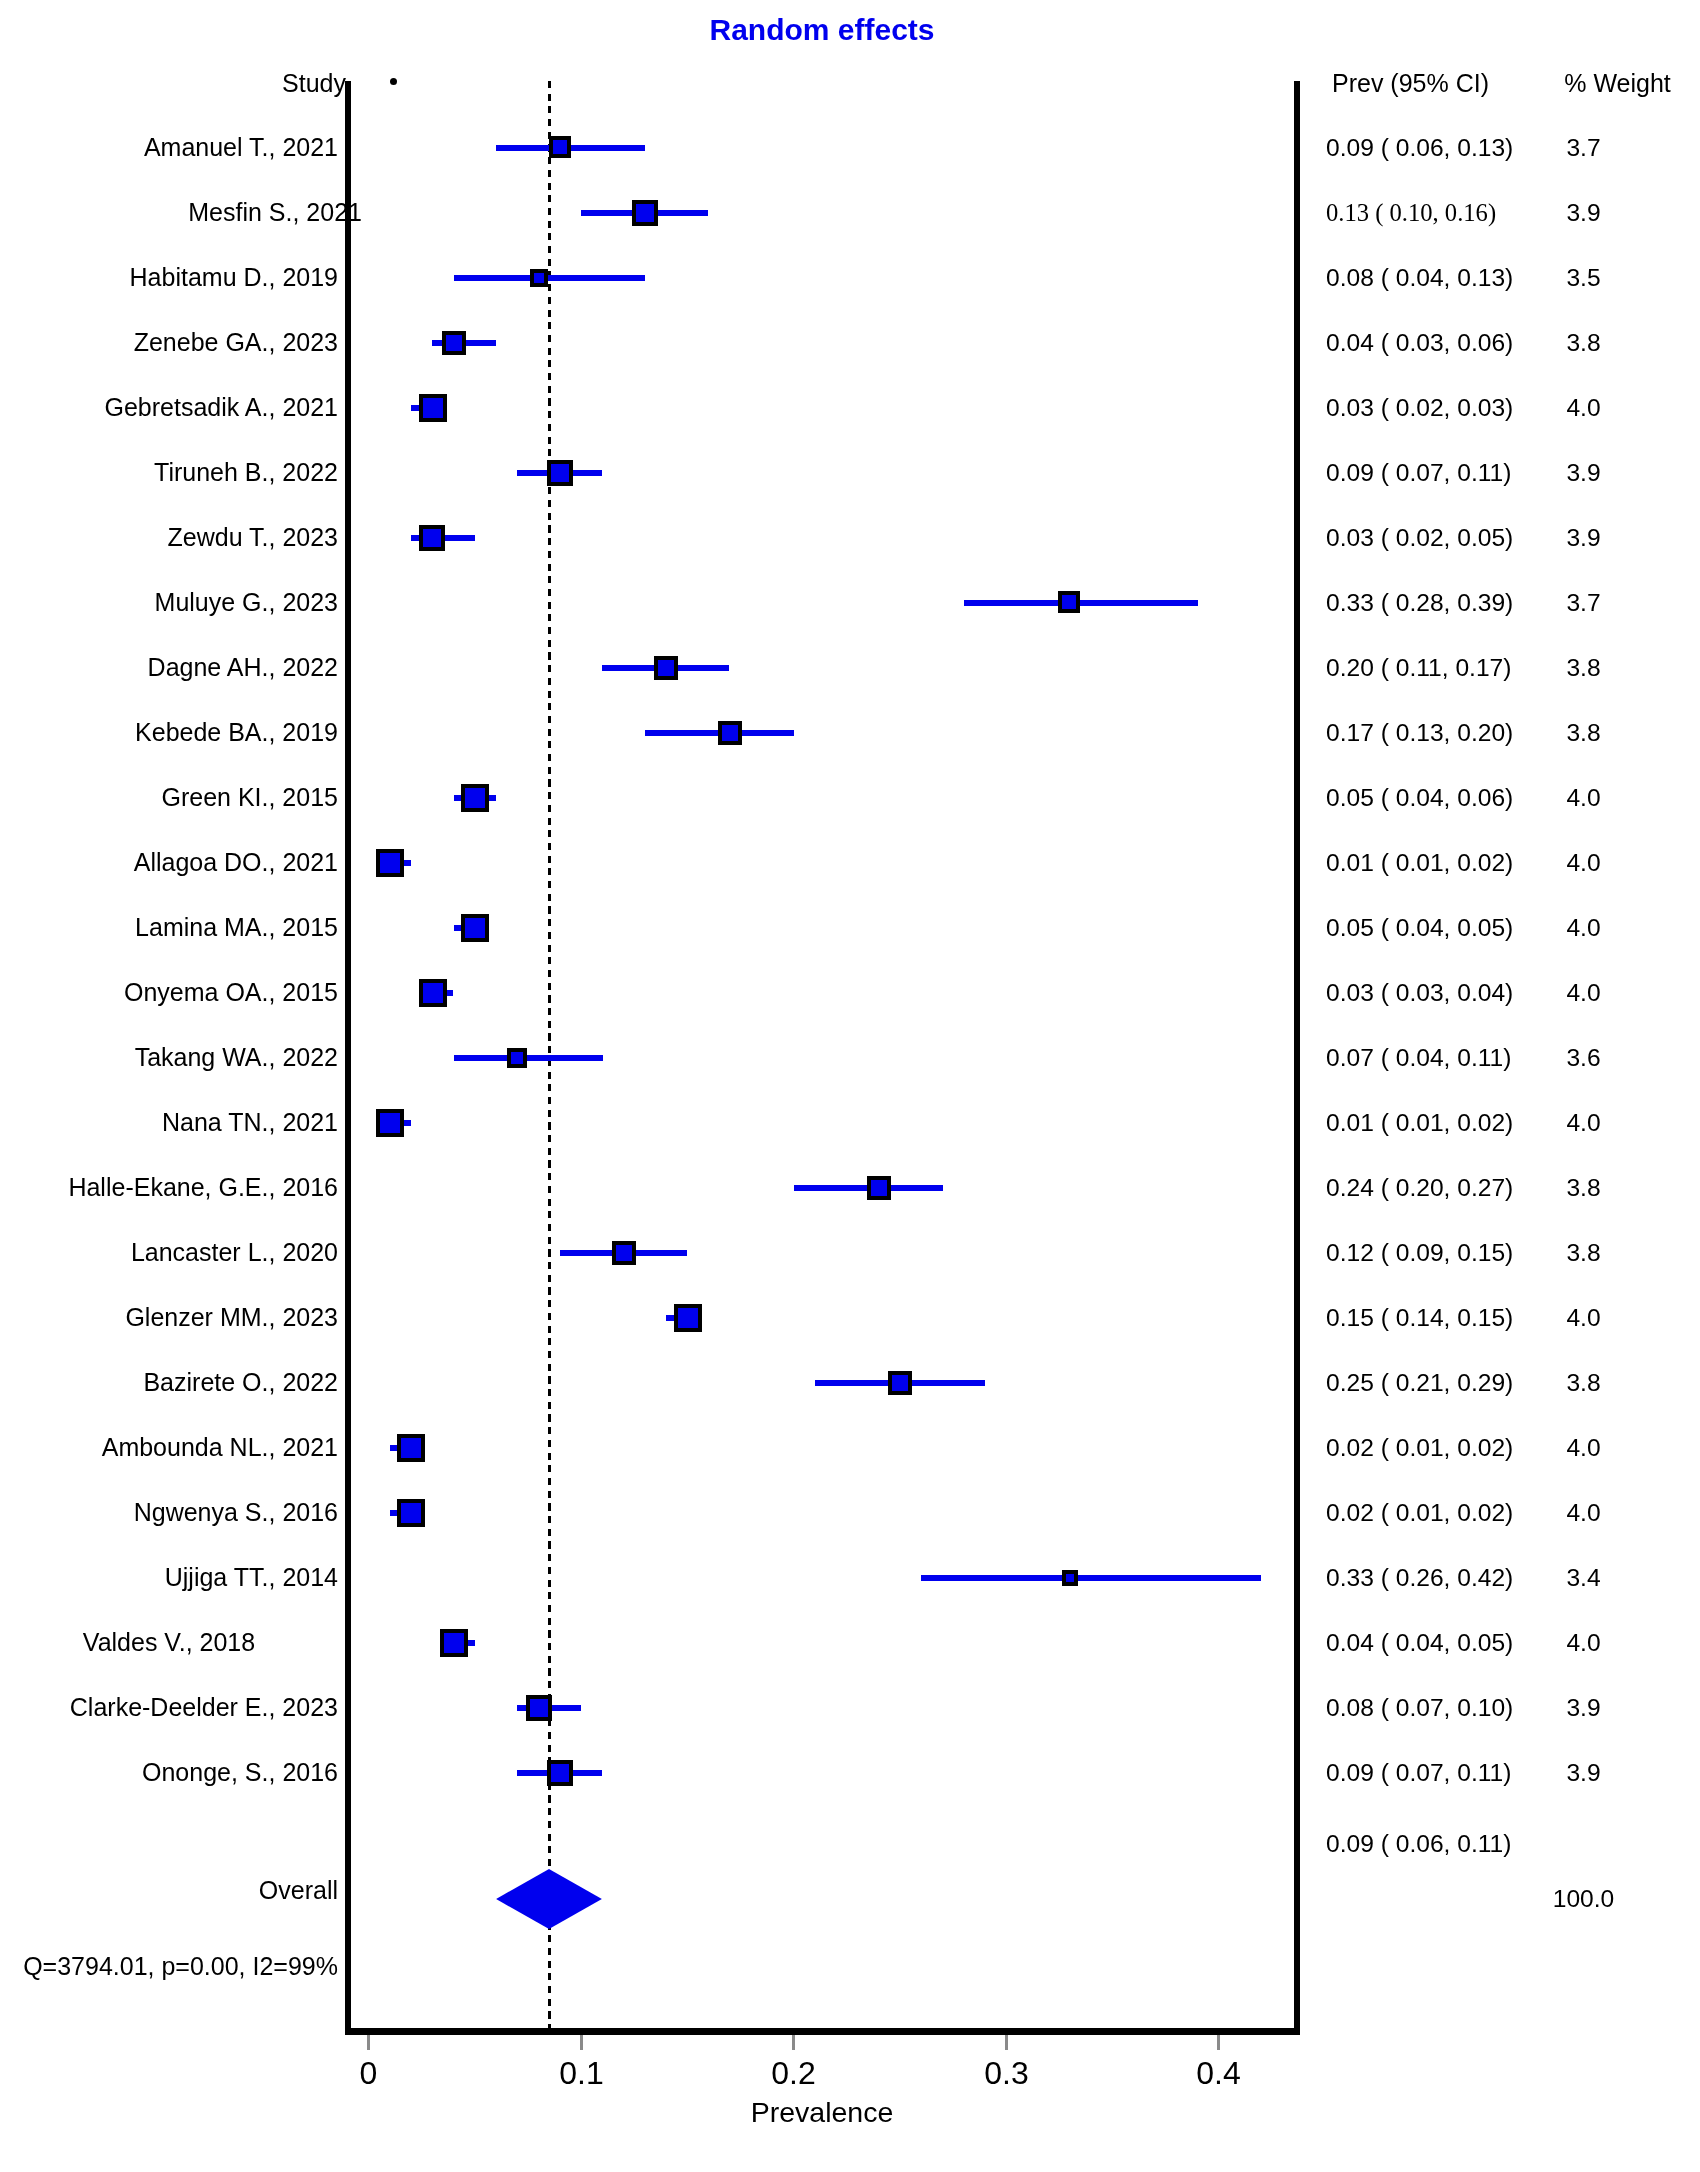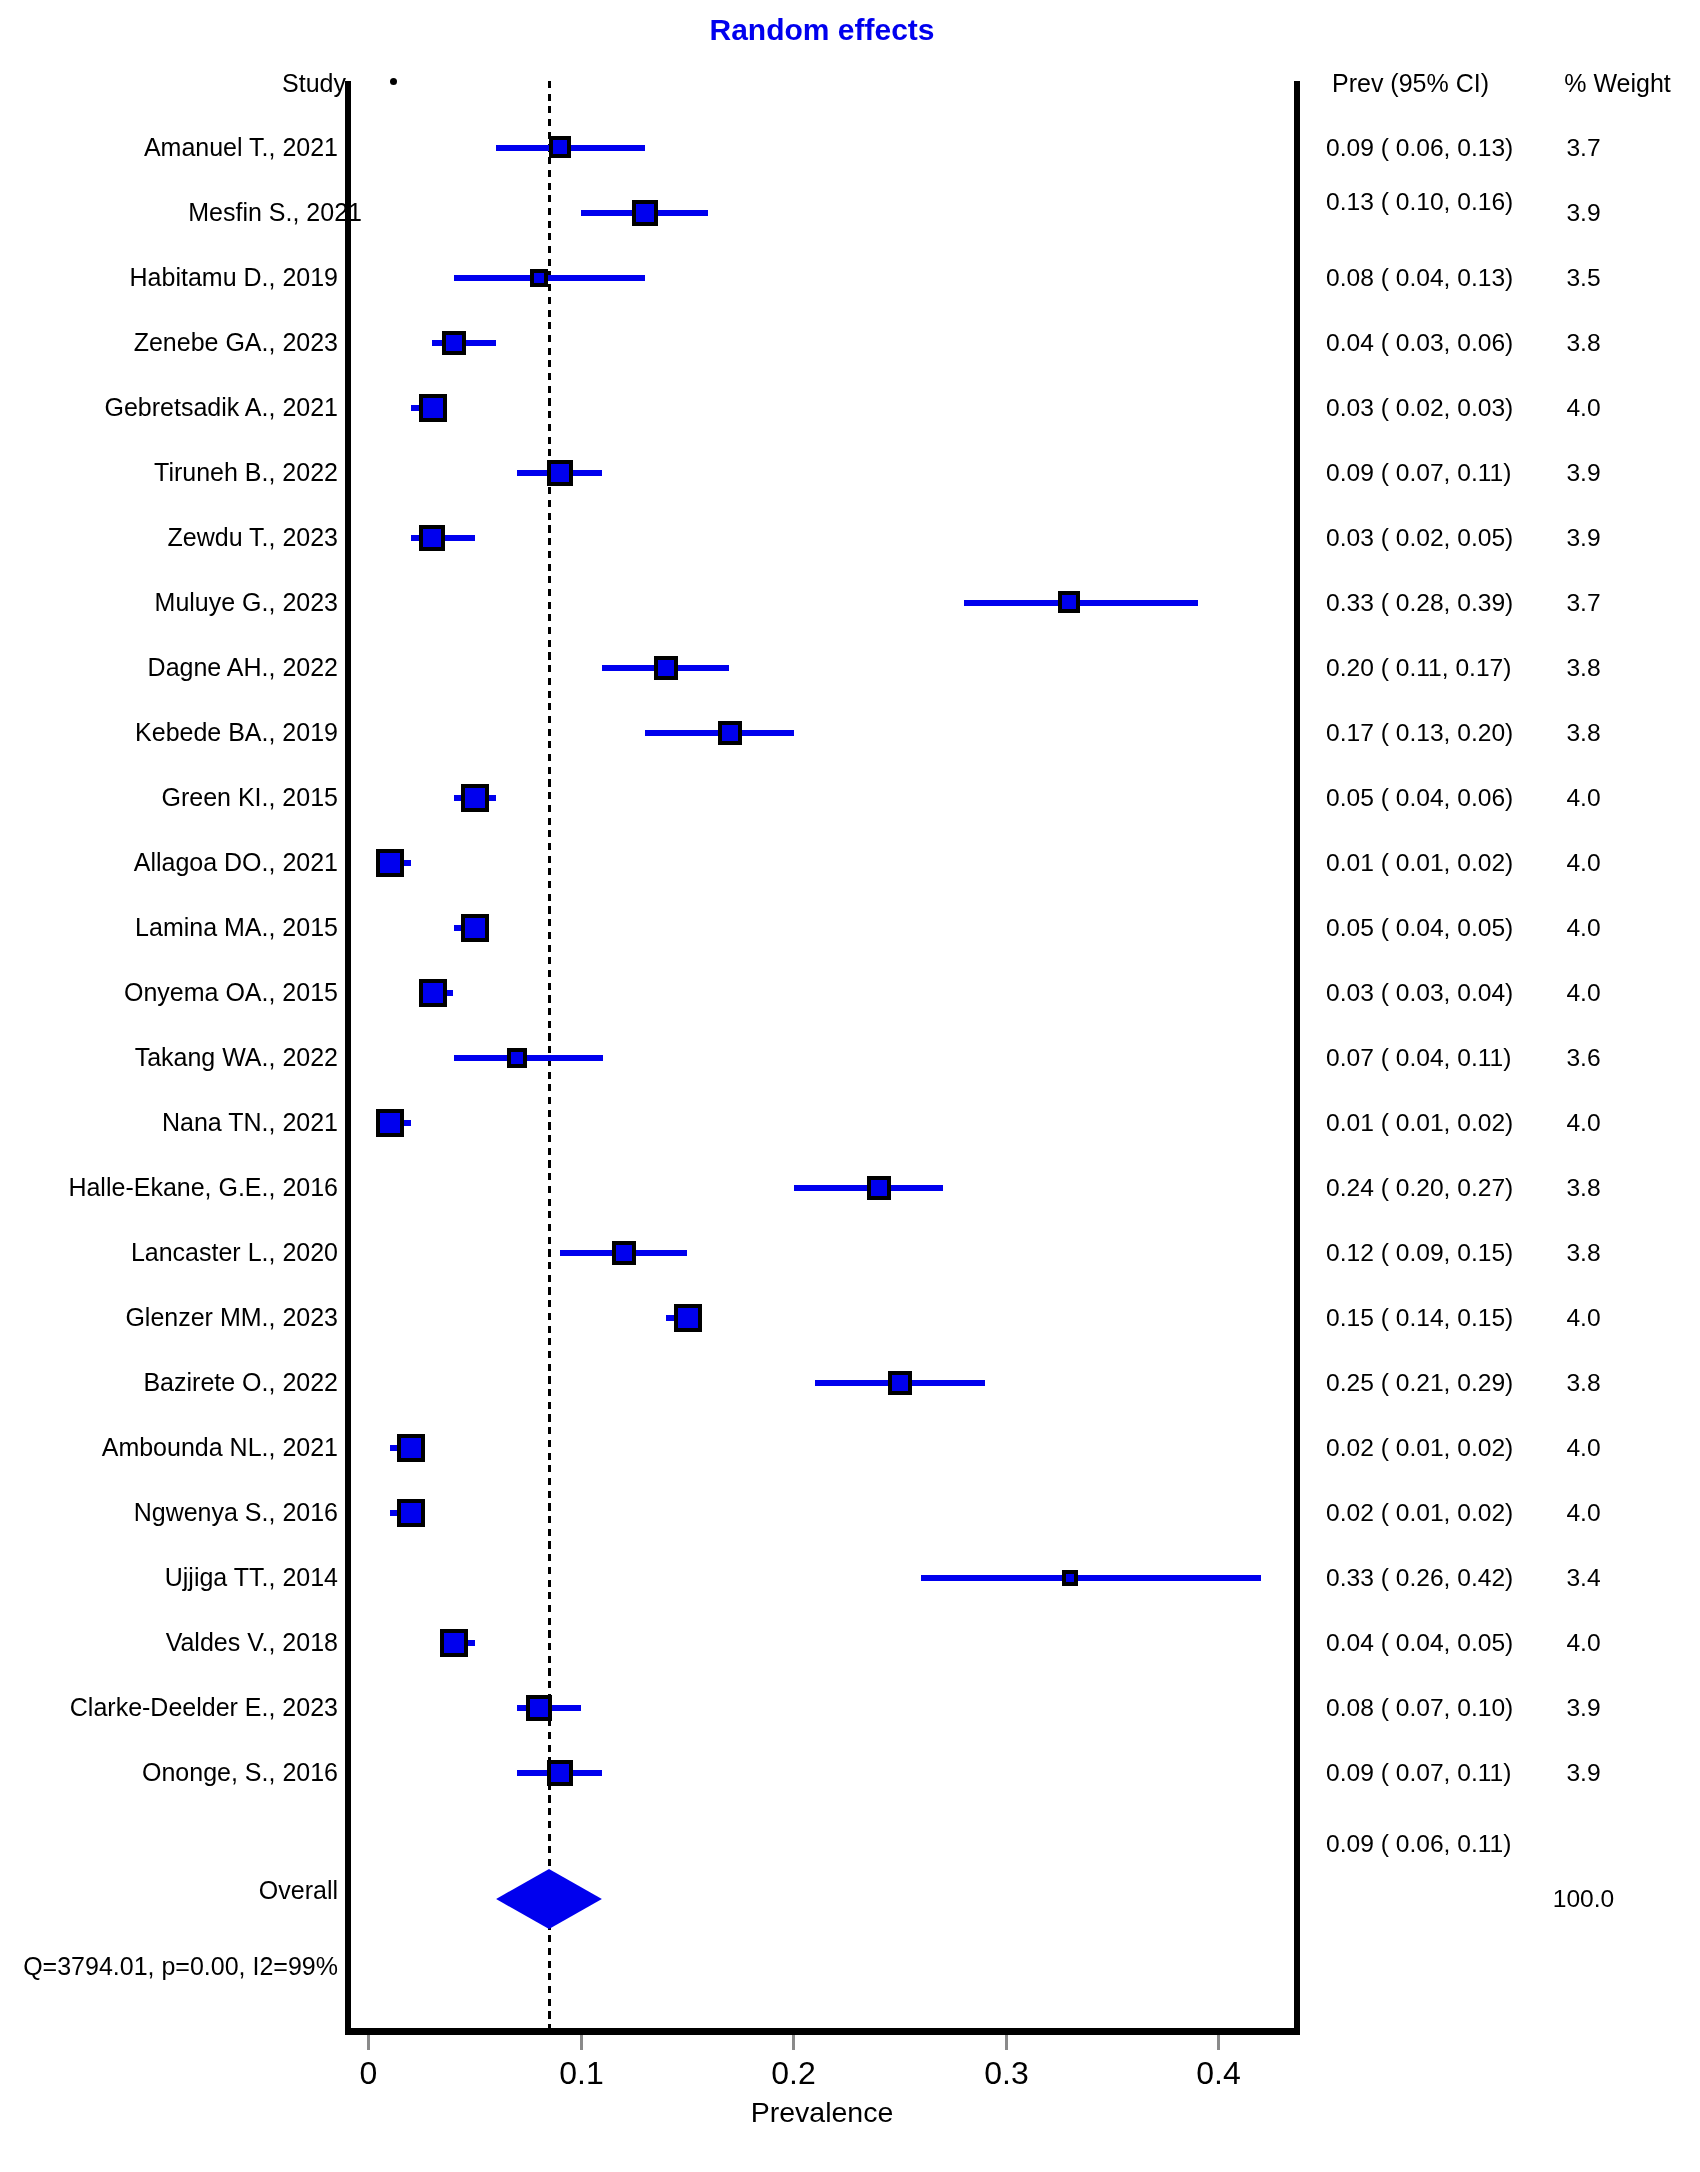--- a/index.html
+++ b/index.html
@@ -69,21 +69,21 @@
   <div class="abs vline" style="left:1294px;top:81px;height:1949px;"></div>
   <div class="abs dashedline" style="left:548px;top:81px;height:1949px;"></div>
 
   <div id="rows-layer">
       <div class="abs row-label" style="top: 131px;">Amanuel T., 2021</div>
       <div class="abs prev-text" style="top: 131px;">0.09 ( 0.06, 0.13)</div>
       <div class="abs weight-text" style="top: 131px;">3.7</div>
       <div class="abs ci-line" style="left: 496px; top: 145px; width: 149px; background: rgb(0, 0, 238);"></div>
       <div class="abs marker" style="left: 549px; top: 136px; width: 22px; height: 22px; background: rgb(0, 0, 238);"></div>
       <div class="abs row-label" style="top: 196px; margin-left: 24px;">Mesfin S., 2021</div>
-      <div class="abs prev-text" style="top: 185px;">0.13 ( 0.10, 0.16)</div>
+      <div class="abs prev-text" style="top: 196px; font-family: Liberation Serif, serif;">0.13 ( 0.10, 0.16)</div>
       <div class="abs weight-text" style="top: 196px;">3.9</div>
       <div class="abs ci-line" style="left: 581px; top: 210px; width: 127px; background: rgb(0, 0, 238);"></div>
       <div class="abs marker" style="left: 632px; top: 200px; width: 26px; height: 26px; background: rgb(0, 0, 238);"></div>
       <div class="abs row-label" style="top: 261px;">Habitamu D., 2019</div>
       <div class="abs prev-text" style="top: 261px;">0.08 ( 0.04, 0.13)</div>
       <div class="abs weight-text" style="top: 261px;">3.5</div>
       <div class="abs ci-line" style="left: 454px; top: 275px; width: 191px; background: rgb(0, 0, 238);"></div>
       <div class="abs marker" style="left: 530px; top: 269px; width: 18px; height: 18px; background: rgb(0, 0, 238);"></div>
       <div class="abs row-label" style="top: 326px;">Zenebe GA., 2023</div>
       <div class="abs prev-text" style="top: 326px;">0.04 ( 0.03, 0.06)</div>
@@ -178,21 +178,21 @@
       <div class="abs row-label" style="top: 1496px;">Ngwenya S., 2016</div>
       <div class="abs prev-text" style="top: 1496px;">0.02 ( 0.01, 0.02)</div>
       <div class="abs weight-text" style="top: 1496px;">4.0</div>
       <div class="abs ci-line" style="left: 390px; top: 1510px; width: 21px; background: rgb(0, 0, 238);"></div>
       <div class="abs marker" style="left: 397px; top: 1499px; width: 28px; height: 28px; background: rgb(0, 0, 238);"></div>
       <div class="abs row-label" style="top: 1561px;">Ujjiga TT., 2014</div>
       <div class="abs prev-text" style="top: 1561px;">0.33 ( 0.26, 0.42)</div>
       <div class="abs weight-text" style="top: 1561px;">3.4</div>
       <div class="abs ci-line" style="left: 921px; top: 1575px; width: 340px; background: rgb(0, 0, 238);"></div>
       <div class="abs marker" style="left: 1062px; top: 1570px; width: 16px; height: 16px; background: rgb(0, 0, 238);"></div>
-      <div class="abs row-label" style="top: 1626px;">Valdes V., 2018</div>
+      <div class="abs row-label" style="top: 1626px; text-align: center;">Valdes V., 2018</div>
       <div class="abs prev-text" style="top: 1626px;">0.04 ( 0.04, 0.05)</div>
       <div class="abs weight-text" style="top: 1626px;">4.0</div>
       <div class="abs ci-line" style="left: 454px; top: 1640px; width: 21px; background: rgb(0, 0, 238);"></div>
       <div class="abs marker" style="left: 440px; top: 1629px; width: 28px; height: 28px; background: rgb(0, 0, 238);"></div>
       <div class="abs row-label" style="top: 1691px;">Clarke-Deelder E., 2023</div>
       <div class="abs prev-text" style="top: 1691px;">0.08 ( 0.07, 0.10)</div>
       <div class="abs weight-text" style="top: 1691px;">3.9</div>
       <div class="abs ci-line" style="left: 517px; top: 1705px; width: 64px; background: rgb(0, 0, 238);"></div>
       <div class="abs marker" style="left: 526px; top: 1695px; width: 26px; height: 26px; background: rgb(0, 0, 238);"></div>
       <div class="abs row-label" style="top: 1756px;">Ononge, S., 2016</div>

